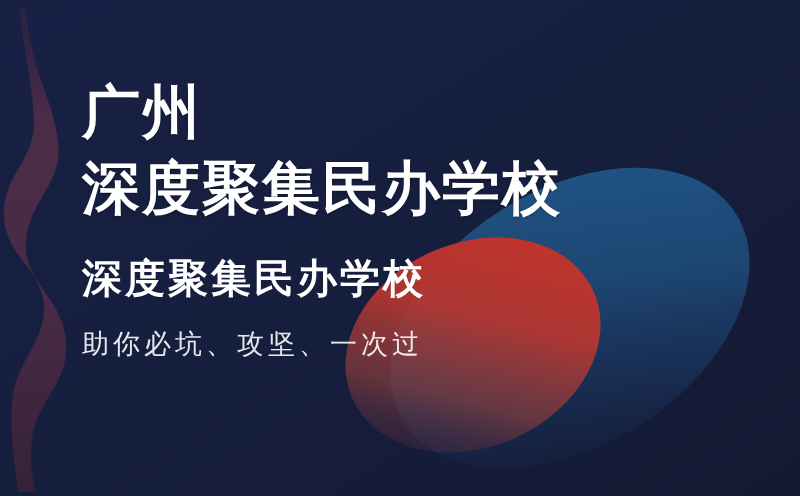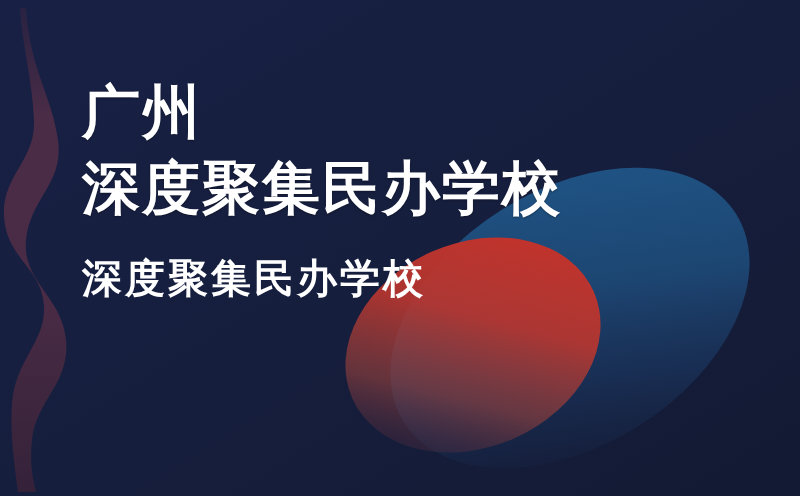--- a/index.html
+++ b/index.html
@@ -152,15 +152,16 @@
     </svg>
   </div>
 
   <div class="content">
     <div class="title-line1">广州</div>
 
     <div class="title-line2">深度聚集民办学校</div>
 
     <div class="subtitle">深度聚集民办学校</div>
 
+    <div class="tagline">助你必坑、攻坚、一次过</div>
   </div>
 
 </div>
 
 </body></html>

